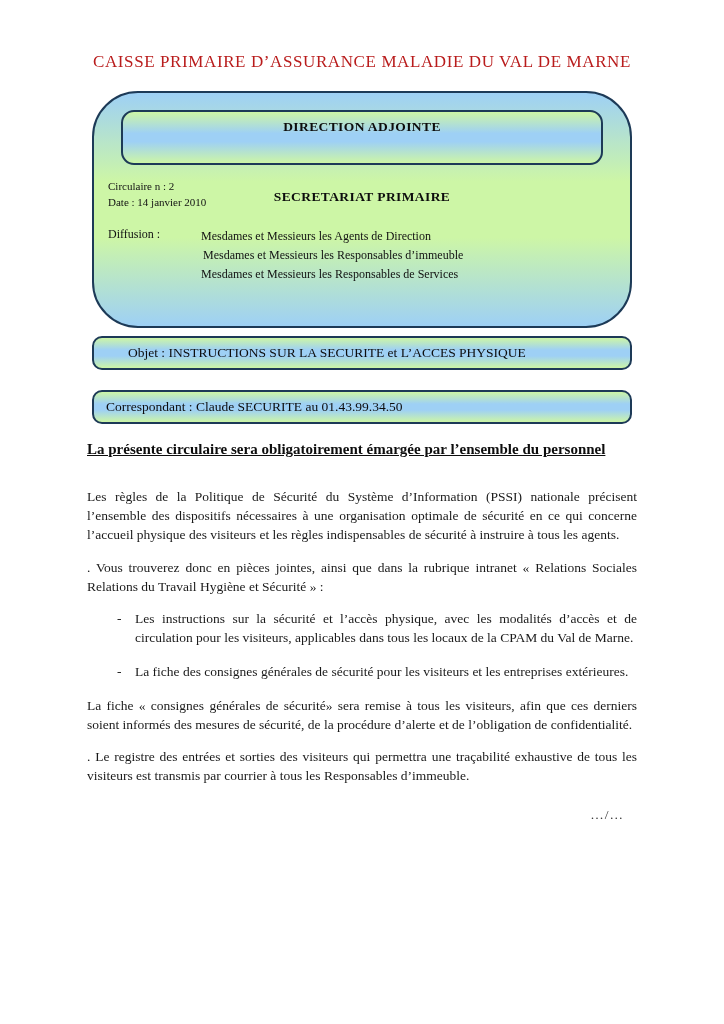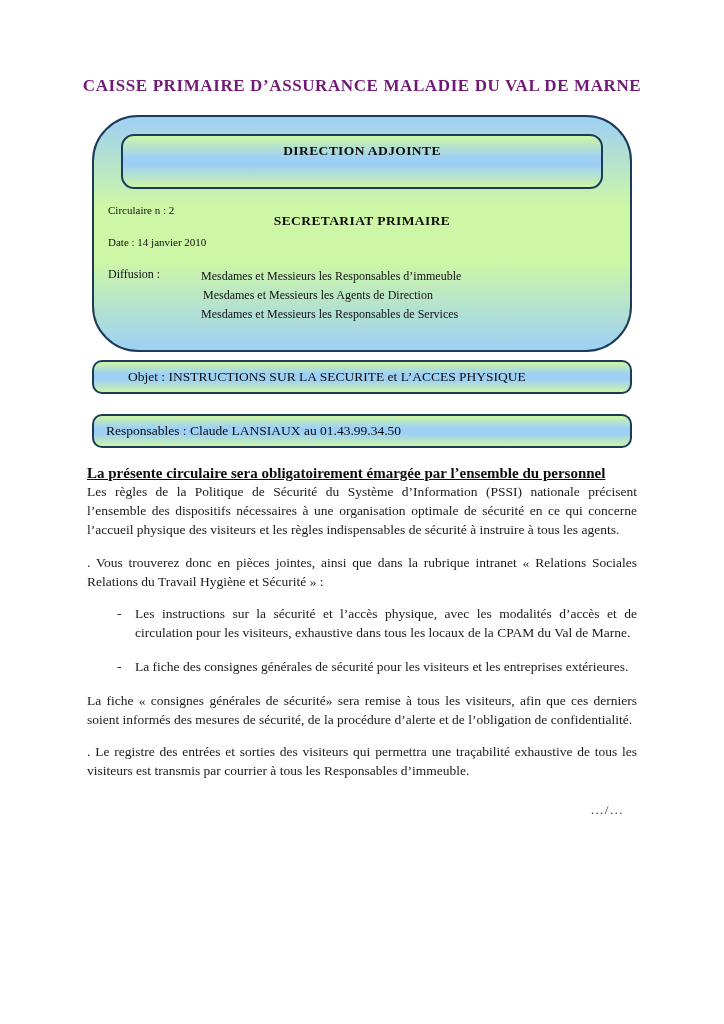--- a/index.html
+++ b/index.html
@@ -8,26 +8,26 @@
     width: 724px;
     height: 1024px;
     margin: 0 auto;
     background: #ffffff;
     font-family: "Liberation Serif", "DejaVu Serif", serif;
     color: #111111;
     overflow: hidden;
   }
   .doc-title {
     margin: 0;
-    padding-top: 76px;
+    padding-top: 52px;
     text-align: center;
     font-size: 17px;
-    font-weight: bold;
+    font-weight: normal;
     letter-spacing: 0.6px;
-    color: #701a75;
+    color: #b91c1c;
   }
   
   .header-box {
     box-sizing: border-box;
     width: 540px;
     height: 237px;
     margin: 19px auto 0 auto;
     border: 2px solid #1d3a57;
     border-radius: 46px;
     background: linear-gradient(to bottom, #9ed0f5 0%, #cdf6a6 38%, #cdf6a6 62%, #9ed0f5 100%);
@@ -50,21 +50,21 @@
   .direction-box div {
     font-size: 13.5px;
     font-weight: bold;
     letter-spacing: 0.4px;
     line-height: 22px;
     color: #0d0d0d;
     margin-top: 48px;
   }
   .hb-line { font-size: 11px; margin: 0; }
   .hb-circulaire { margin-top: 15px; }
-  .hb-date { margin-top: 20px; }
+  .hb-date { margin-top: 4px; }
   .diffusion-row {
     display: flex;
     margin-top: 19px;
     font-size: 12px;
   }
   .diffusion-label { width: 93px; flex: 0 0 93px; }
   .diffusion-list div { line-height: 19px; }
   .diffusion-list div:nth-child(2) { padding-left: 2px; }
   
   .pill-box {
@@ -90,21 +90,21 @@
     text-decoration: underline;
     color: #0d0d0d;
   }
   .para {
     margin: 0 87px;
     font-size: 13.5px;
     line-height: 19px;
     text-align: justify;
     color: #1a1a1a;
   }
-  .para-1 { }
+  .para-1 { margin-top: 29px; }
   .para-2 { margin-top: 14px; }
   .para-3 { margin-top: 1px; }
   .para-4 { margin-top: 13px; }
   .bullet-list { margin: 13px 87px 0 87px; }
   .bullet-item {
     display: flex;
     margin-bottom: 15px;
     font-size: 13.5px;
     line-height: 19px;
     color: #1a1a1a;
@@ -133,45 +133,45 @@
   <div class="header-box">
     <div class="direction-box">
       <div>DIRECTION ADJOINTE</div>
       <div>SECRETARIAT PRIMAIRE</div>
     </div>
     <p class="hb-line hb-circulaire">Circulaire n : 2</p>
     <p class="hb-line hb-date">Date : 14 janvier 2010</p>
     <div class="diffusion-row">
       <span class="diffusion-label">Diffusion :</span>
       <div class="diffusion-list">
+        <div>Mesdames et Messieurs les Agents de Direction</div>
         <div>Mesdames et Messieurs les Responsables d’immeuble</div>
-        <div>Mesdames et Messieurs les Agents de Direction</div>
         <div>Mesdames et Messieurs les Responsables de Services</div>
       </div>
     </div>
   </div>
 
   <div class="pill-box pill-objet">
     <span>Objet : INSTRUCTIONS SUR LA SECURITE et L’ACCES PHYSIQUE</span>
   </div>
 
   <div class="pill-box pill-correspondant">
-    <span>Responsables : Claude LANSIAUX au 01.43.99.34.50</span>
+    <span>Correspondant : Claude SECURITE au 01.43.99.34.50</span>
   </div>
 
   <p class="notice">La présente circulaire sera obligatoirement émargée par l’ensemble du personnel</p>
 
   <p class="para para-1">Les règles de la Politique de Sécurité du Système d’Information (PSSI) nationale précisent l’ensemble des dispositifs nécessaires à une organisation optimale de sécurité en ce qui concerne l’accueil physique des visiteurs et les règles indispensables de sécurité à instruire à tous les agents.</p>
 
   <p class="para para-2">. Vous trouverez donc en pièces jointes, ainsi que dans la rubrique intranet « Relations Sociales Relations du Travail Hygiène et Sécurité » :</p>
 
   <div class="bullet-list">
     <div class="bullet-item">
       <span class="bullet-dash">-</span>
-      <span class="bullet-text">Les instructions sur la sécurité et l’accès physique, avec les modalités d’accès et de circulation pour les visiteurs, exhaustive dans tous les locaux de la CPAM du Val de Marne.</span>
+      <span class="bullet-text">Les instructions sur la sécurité et l’accès physique, avec les modalités d’accès et de circulation pour les visiteurs, applicables dans tous les locaux de la CPAM du Val de Marne.</span>
     </div>
     <div class="bullet-item">
       <span class="bullet-dash">-</span>
       <span class="bullet-text">La fiche des consignes générales de sécurité pour les visiteurs et les entreprises extérieures.</span>
     </div>
   </div>
 
   <p class="para para-3">La fiche « consignes générales de sécurité» sera remise à tous les visiteurs, afin que ces derniers soient informés des mesures de sécurité, de la procédure d’alerte et de l’obligation de confidentialité.</p>
 
   <p class="para para-4">. Le registre des entrées et sorties des visiteurs qui permettra une traçabilité exhaustive de tous les visiteurs est transmis par courrier à tous les Responsables d’immeuble.</p>

